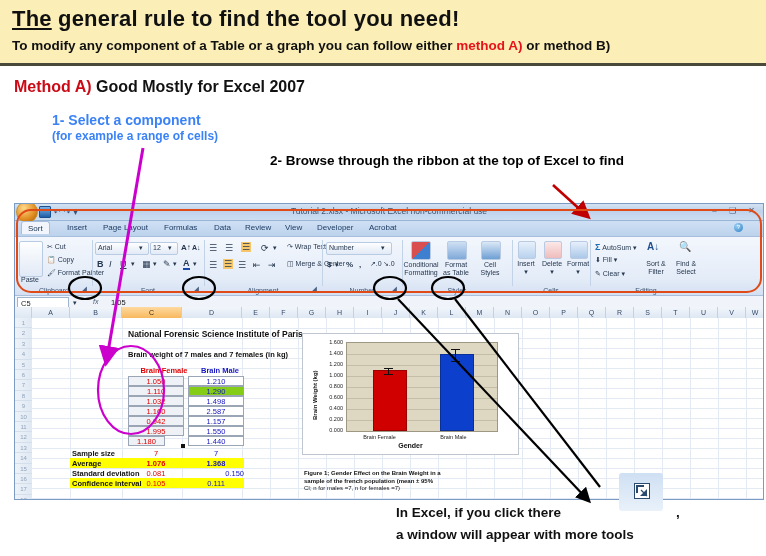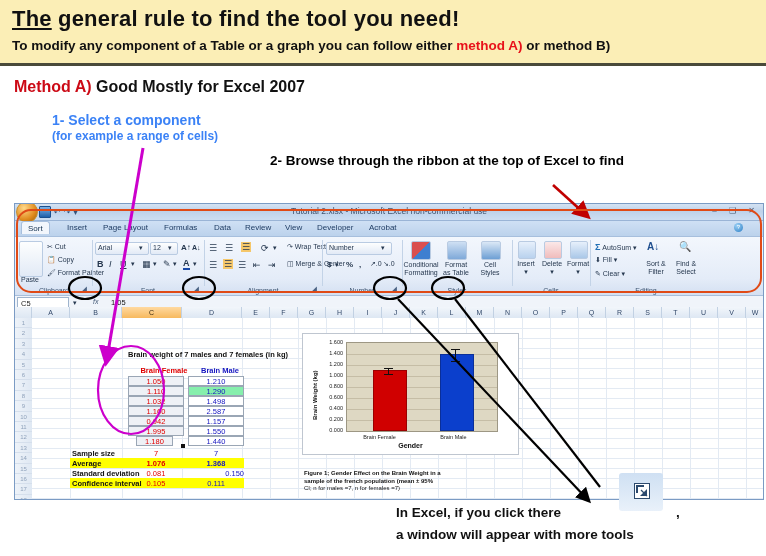--- a/index.html
+++ b/index.html
@@ -384,35 +384,36 @@
         <div class="hline" style="top:100px"></div>
       <div class="hline" style="top:110px"></div>
         <div class="hline" style="top:120px"></div>
       <div class="hline" style="top:130px"></div>
         <div class="hline" style="top:140px"></div>
       <div class="hline" style="top:150px"></div>
         <div class="hline" style="top:160px"></div>
       <div class="hline" style="top:170px"></div>
         <div class="hline" style="top:180px"></div>
 
+      <div class="txt tbl-title" style="left:96px;top:11px">National Forensic Science Institute of Paris</div>
       <div class="txt tbl-sub" style="left:96px;top:32px">Brain weight of 7 males and 7 females (in kg)</div>
 
       <div class="txt hdr-f" style="left:104px;top:48px;width:56px;text-align:center">Brain Female</div>
       <div class="txt hdr-m" style="left:160px;top:48px;width:56px;text-align:center">Brain Male</div>
 
       <div class="datacell val-f" style="left:96px;top:58px;width:56px;height:10px">1.050</div>
       <div class="datacell val-f" style="left:96px;top:68px;width:56px;height:10px">1.110</div>
       <div class="datacell val-f" style="left:96px;top:78px;width:56px;height:10px">1.032</div>
       <div class="datacell val-f" style="left:96px;top:88px;width:56px;height:10px">1.160</div>
       <div class="datacell val-f" style="left:96px;top:98px;width:56px;height:10px">0.942</div>
       <div class="datacell val-f" style="left:96px;top:108px;width:56px;height:10px">1.995</div>
-      <div class="datacell val-f" style="left:104px;top:118px;width:37px;height:10px">1.180</div>
+      <div class="datacell val-f" style="left:96px;top:118px;width:37px;height:10px">1.180</div>
 
       <div class="datacell val-m" style="left:156px;top:58px;width:56px;height:10px;background:#fff">1.210</div>
-      <div class="datacell val-m" style="left:156px;top:68px;width:56px;height:10px;background:#86efac">1.290</div>
+      <div class="datacell val-m" style="left:156px;top:68px;width:56px;height:10px;background:#84cc16">1.290</div>
       <div class="datacell val-m" style="left:156px;top:78px;width:56px;height:10px;background:#fff">1.498</div>
       <div class="datacell val-m" style="left:156px;top:88px;width:56px;height:10px;background:#fff">2.587</div>
       <div class="datacell val-m" style="left:156px;top:98px;width:56px;height:10px;background:#fff">1.157</div>
       <div class="datacell val-m" style="left:156px;top:108px;width:56px;height:10px;background:#fff">1.550</div>
       <div class="datacell val-m" style="left:156px;top:118px;width:56px;height:10px;background:#fff">1.440</div>
 
       <div style="position:absolute;left:149px;top:126px;width:4px;height:4px;background:#111"></div>
 
       <div class="txt stat-lbl" style="left:40px;top:131px">Sample size</div>
       <div class="txt val-f" style="left:96px;top:131px;width:56px;text-align:center">7</div>

